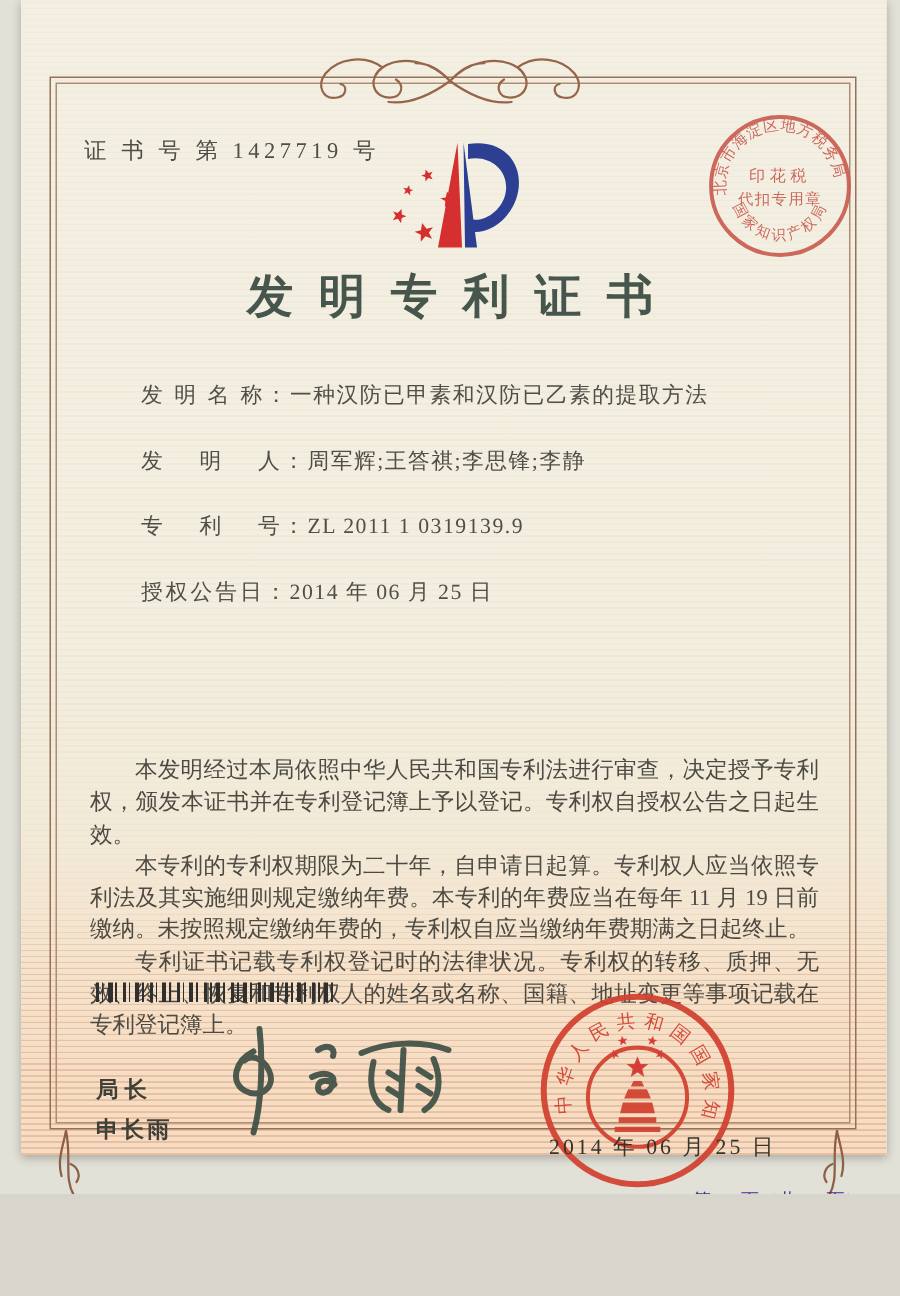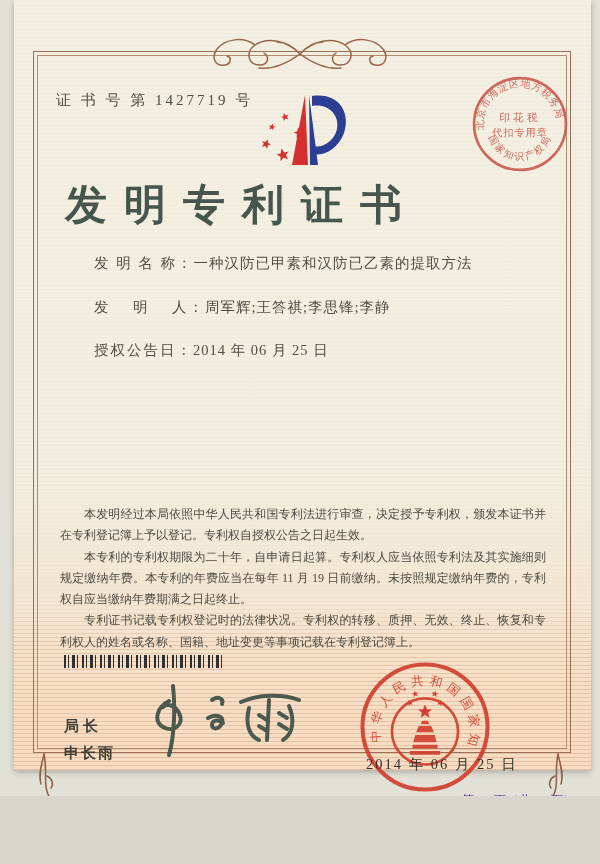--- a/index.html
+++ b/index.html
@@ -17,27 +17,27 @@
         -webkit-mask-image:linear-gradient(180deg,transparent 0,#000 26%,#000 100%);
         mask-image:linear-gradient(180deg,transparent 0,#000 26%,#000 100%);}
   
   .frame-outer{position:absolute;left:33px;top:51px;right:29px;bottom:43px;
         border:1px solid #97705a;}
   .frame-inner{position:absolute;left:3px;top:3px;right:3px;bottom:3px;border:1px solid #b08c72;}
   .frame-bottom-heavy{position:absolute;left:33px;right:29px;top:819px;height:3px;background:#7c563f;}
   .orn{position:absolute;color:#96654a;}
   
   .cert-no{position:absolute;left:56px;top:91px;font-size:15px;letter-spacing:3px;color:#4f4d45;}
-  .title{position:absolute;left:0;right:0;top:177px;font-size:42px;font-weight:bold;
-        color:#47564d;letter-spacing:17px;text-indent:17px;margin-left:48px;}
+  .title{position:absolute;left:0;right:0;top:177px;text-align:center;font-size:31px;font-weight:bold;
+        color:#47564d;letter-spacing:17px;text-indent:17px;}
   .fields{position:absolute;left:62px;right:50px;top:254px;margin-left:32px;}
   .field-row{height:20px;margin-bottom:23.5px;font-size:14.5px;color:#504e46;white-space:nowrap;}
   .f-label{white-space:pre;letter-spacing:2px;}
   .f-value{letter-spacing:1px;}
-  .paras{position:absolute;left:60px;right:54px;top:504px;font-size:12px;line-height:21.3px;
+  .paras{position:absolute;left:60px;right:54px;top:504px;font-size:15px;line-height:21.3px;
         color:#4c4a42;text-align:justify;}
   .paras p{margin:0;text-indent:2em;}
   .barcode{position:absolute;left:64px;top:655px;width:160px;height:13px;
         background:repeating-linear-gradient(90deg,
           #2f2f2f 0px,#2f2f2f 2px,transparent 2px,transparent 4px,
           #2f2f2f 4px,#2f2f2f 5px,transparent 5px,transparent 8px,
           #2f2f2f 8px,#2f2f2f 11px,transparent 11px,transparent 13px,
           #2f2f2f 13px,#2f2f2f 14px,transparent 14px,transparent 18px);}
   .signer-title{position:absolute;left:64px;top:717px;font-size:15px;font-weight:bold;color:#403f38;letter-spacing:4px;}
   .signer-name{position:absolute;left:64px;top:728px;font-size:15px;font-weight:bold;color:#403f38;letter-spacing:2px;margin-top:16px;}
@@ -122,20 +122,23 @@
   <div class="title">发明专利证书</div>
 
   <div class="fields">
     <div class="field-row">
       <span class="f-label">发 明 名 称：</span><span class="f-value">一种汉防已甲素和汉防已乙素的提取方法</span>
     </div>
     <div class="field-row">
       <span class="f-label">发    明    人：</span><span class="f-value">周军辉;王答祺;李思锋;李静</span>
     </div>
     <div class="field-row">
+      <span class="f-label">专    利    号：</span><span class="f-value">ZL 2011 1 0319139.9</span>
+    </div>
+    <div class="field-row">
       <span class="f-label">授权公告日：</span><span class="f-value">2014 年 06 月 25 日</span>
     </div>
   </div>
 
   <div class="paras">
     <p>本发明经过本局依照中华人民共和国专利法进行审查，决定授予专利权，颁发本证书并在专利登记簿上予以登记。专利权自授权公告之日起生效。</p>
     <p>本专利的专利权期限为二十年，自申请日起算。专利权人应当依照专利法及其实施细则规定缴纳年费。本专利的年费应当在每年 11 月 19 日前缴纳。未按照规定缴纳年费的，专利权自应当缴纳年费期满之日起终止。</p>
     <p>专利证书记载专利权登记时的法律状况。专利权的转移、质押、无效、终止、恢复和专利权人的姓名或名称、国籍、地址变更等事项记载在专利登记簿上。</p>
   </div>
 

